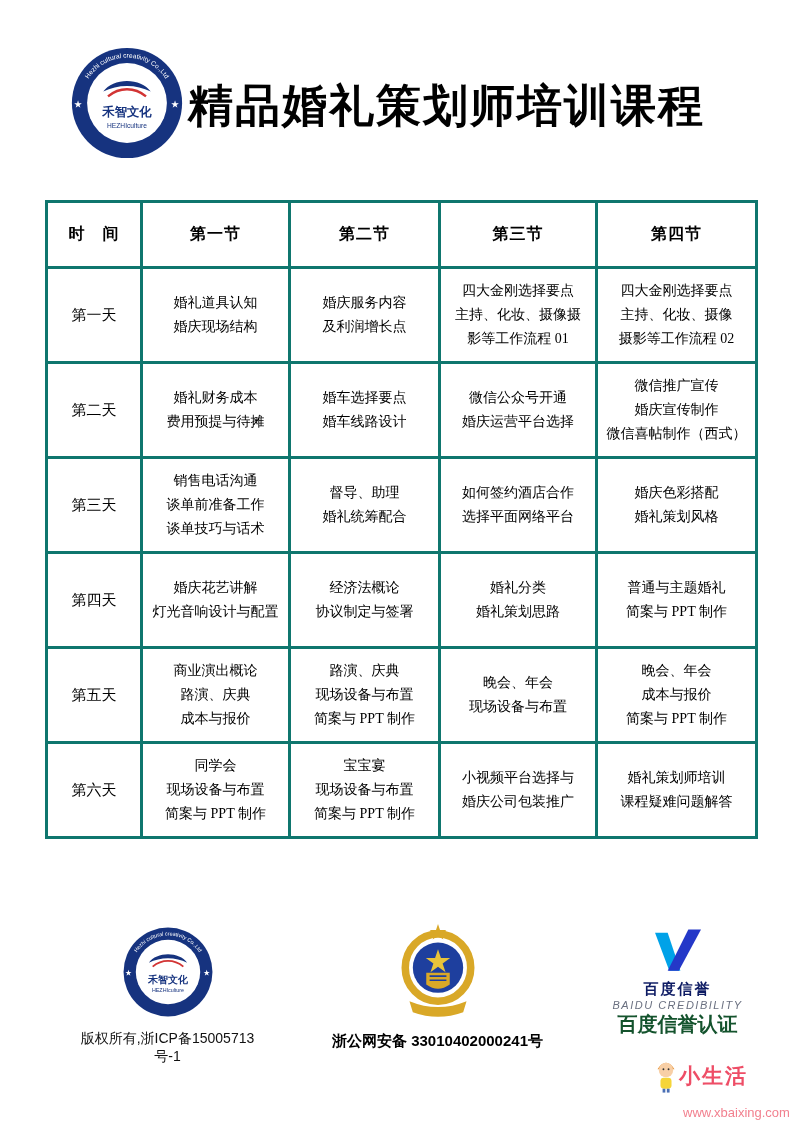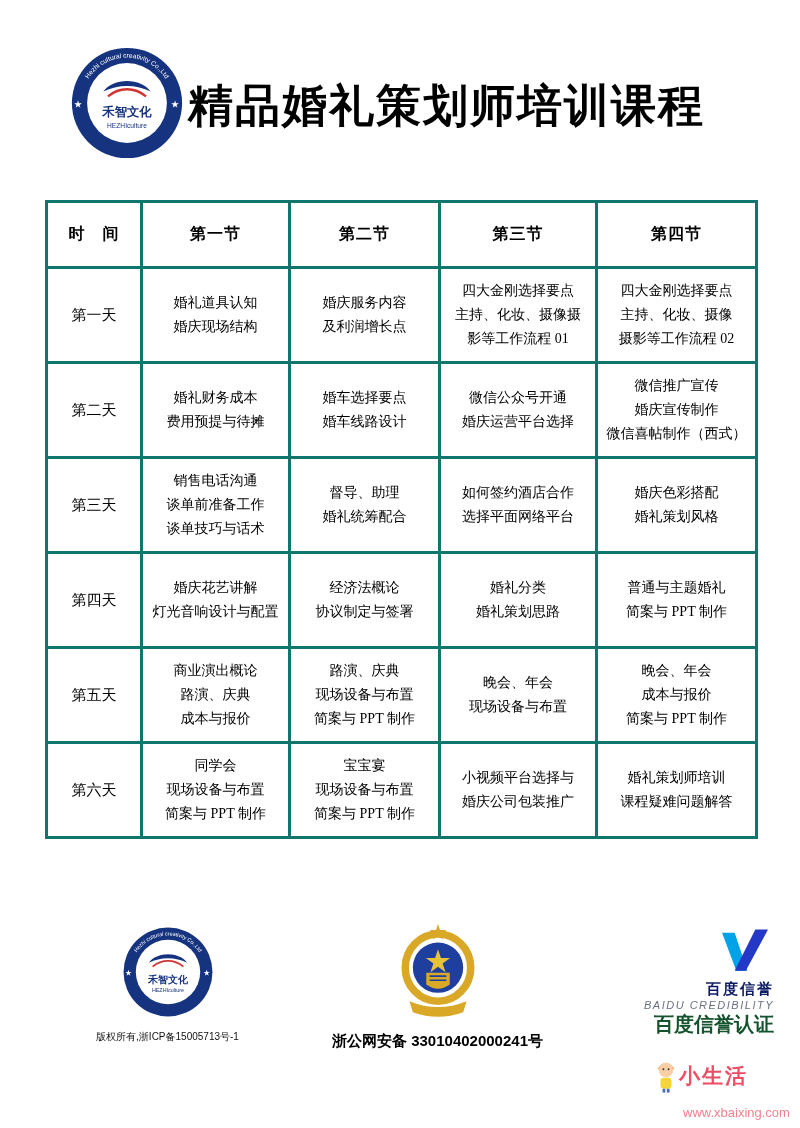--- a/index.html
+++ b/index.html
@@ -25,27 +25,27 @@
     border: 3px solid #0f766e; text-align: center; vertical-align: middle;
     padding: 6px 4px;
   }
   table.course-table thead th { height: 66px; font-size: 16px; font-weight: 700; letter-spacing: 1px; }
   table.course-table tbody th { height: 95px; font-size: 15px; font-weight: 400; }
   table.course-table tbody td { font-size: 14px; line-height: 1.7; white-space: pre-line; }
 
   
   .footer-left  { position: absolute; left: 70px;  top: 926px; width: 195px; text-align: center; }
   .footer-center{ position: absolute; left: 320px; top: 924px; width: 235px; text-align: center; }
-  .footer-right { position: absolute; left: 609px; top: 928px; width: 165px; text-align: right; }
+  .footer-right { position: absolute; left: 595px; top: 928px; width: 165px; text-align: center; }
 
   .footer-logo { width: 92px; height: 92px; display: inline-block; }
   .police-badge { width: 86px; height: 94px; display: inline-block; }
   .baidu-v { width: 58px; height: 46px; display: inline-block; }
 
-  .copyright-text { margin-top: 8px; font-size: 10px; color: #111; }
+  .copyright-text { margin-top: 8px; font-size: 14px; color: #111; }
   .police-text { margin-top: 10px; font-size: 15px; font-weight: 700; color: #000; }
   .baidu-name { margin-top: 2px; font-size: 15px; font-weight: 700; color: #0d1b63; letter-spacing: 2px; }
   .baidu-sub  { font-size: 11px; color: #6a7080; letter-spacing: 1.5px; font-style: italic; }
   .baidu-cert { margin-top: 0; font-size: 20px; font-weight: 700; color: #14532d; }
 
   
   .watermark { position: absolute; right: 12px; bottom: 8px; width: 135px; text-align: left; }
   .wm-row { display: flex; align-items: center; }
   .wm-mascot { width: 26px; height: 34px; flex: 0 0 auto; }
   .wm-name { font-size: 21px; font-weight: 700; color: #ee4d66; letter-spacing: 2px; }

